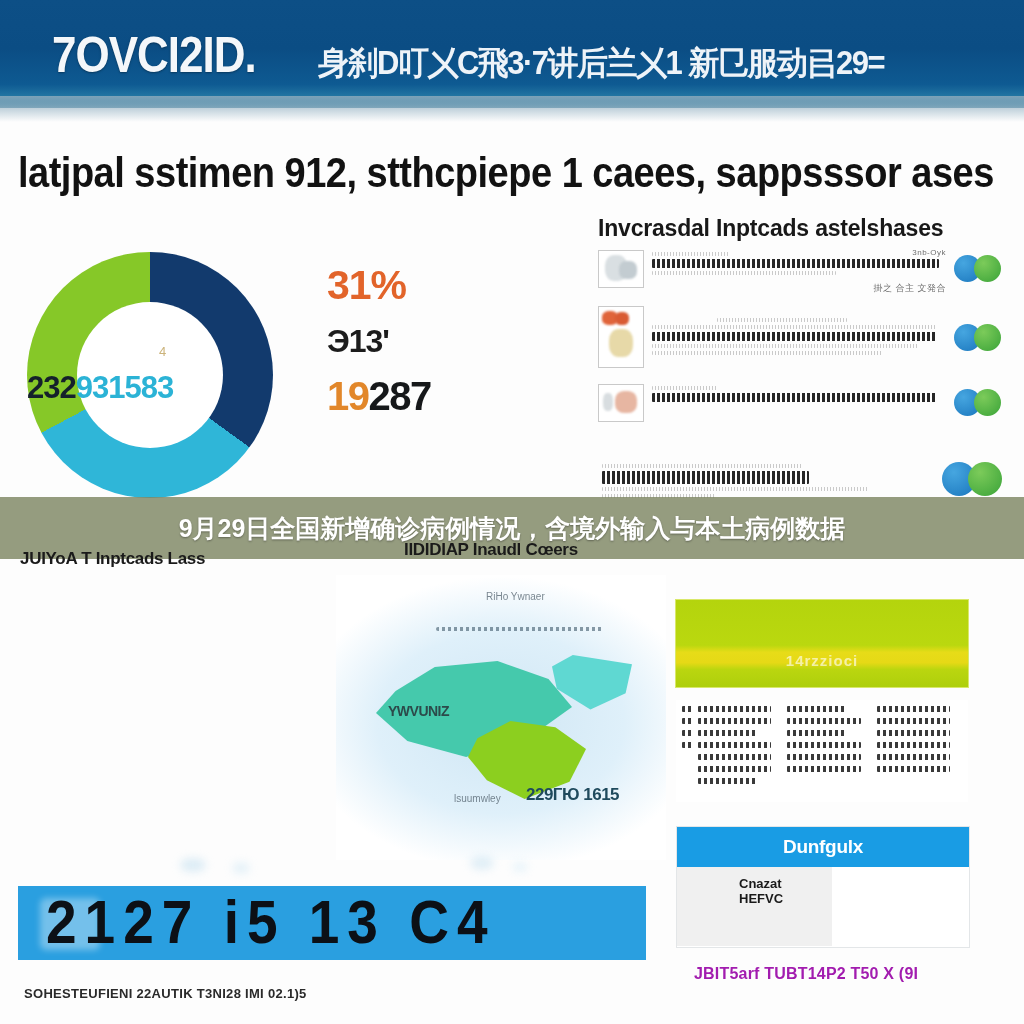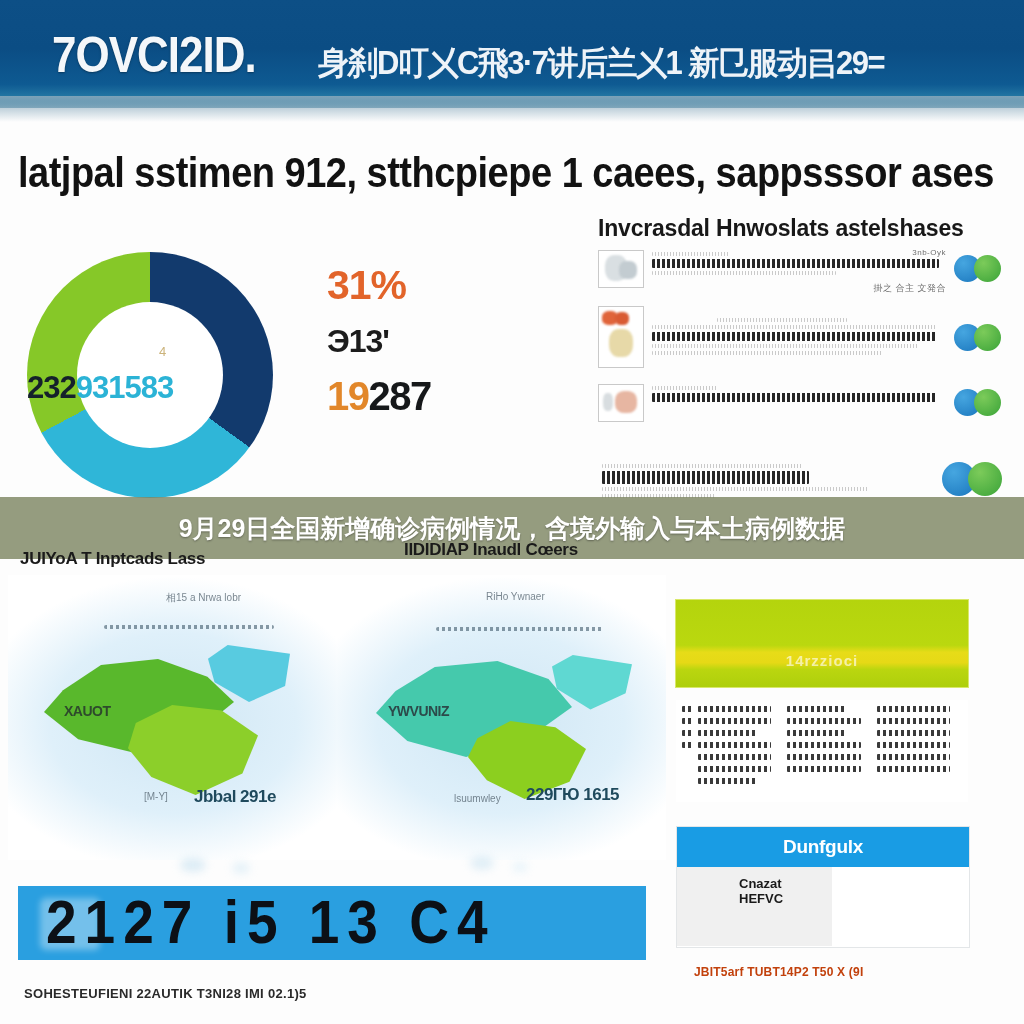--- a/index.html
+++ b/index.html
@@ -173,21 +173,21 @@
     color:#ffffff;font-weight:bold;font-size:19px;letter-spacing:-.3px;filter:blur(.45px);
   }
   .card-blue .body{
     position:absolute;left:0;top:40px;width:155px;height:79px;background:#f0f0f0;
   }
   .card-blue .body .t{
     position:absolute;left:56px;top:10px;font-size:13px;font-weight:bold;color:#1a1a1a;
     line-height:1.15;filter:blur(.35px);white-space:pre-line;margin-left:6px;
   }
   .card-caption{
-    position:absolute;left:694px;top:965px;font-size:12px;font-weight:bold;color:#c2410c;
+    position:absolute;left:694px;top:965px;font-size:16px;font-weight:bold;color:#a21caf;
     letter-spacing:.2px;filter:blur(.4px);white-space:nowrap;
   }
 
   
   .bottom-bar{
     position:absolute;left:18px;top:886px;width:628px;height:74px;background:#2a9fe0;
     overflow:hidden;
   }
   .bottom-bar .glyphs{
     position:absolute;left:28px;top:4px;
@@ -211,21 +211,21 @@
 
 <div id="page">
 
   <div class="header">
     <div class="header-title">7OVCI2ID.</div>
     <div class="header-sub">身刹D叮㐅C飛3·7讲后兰㐅1 新㔾服动㠯29=</div>
   </div>
   <div class="header-fade"></div>
 
   <div class="main-title">latjpal sstimen 912, stthcpiepe 1 caees, sappsssor ases</div>
-  <div class="section-head-right">Invcrasdal Hnwoslats astelshases</div>
+  <div class="section-head-right">Invcrasdal Inptcads astelshases</div>
 
   <div class="donut-wrap">
     <div class="donut" style="background:conic-gradient(#123a6d 0deg 126deg, #2fb6d8 126deg 242deg, #86c828 242deg 360deg);"></div>
     <div class="donut-hole"></div>
     <div class="donut-tick">4</div>
     <div class="donut-center">
       <span class="d1">232</span><span class="d2">931583</span>
     </div>
   </div>
 
@@ -308,33 +308,20 @@
 
   </div>
 
   <div class="caption-band">
     <div class="txt">9月29日全国新增确诊病例情况，含境外输入与本土病例数据</div>
   </div>
 
   <div class="map-head a">JUIYoA T Inptcads Lass</div>
   <div class="map-head b">IIDIDIAP Inaudl Cœers</div>
 
-  <div class="map left">
-    <div class="map-sm" style="left:158px;top:16px;">相15 a Nrwa lobr</div>
-    <div class="map-topline" style="left:96px;top:50px;width:170px;"></div>
-    <div class="land" style="left:200px;top:70px;width:82px;height:62px;background:#58cbe0;
-                clip-path:polygon(24% 0%,100% 14%,94% 66%,50% 92%,8% 60%,0% 22%);"></div>
-    <div class="land" style="left:36px;top:84px;width:190px;height:98px;background:#59b82c;
-                clip-path:polygon(10% 32%,30% 6%,60% 0%,86% 18%,100% 44%,82% 72%,48% 96%,18% 82%,0% 54%);"></div>
-    <div class="land" style="left:120px;top:130px;width:130px;height:90px;background:#8ccf2a;
-                clip-path:polygon(6% 20%,34% 0%,72% 6%,100% 34%,88% 76%,52% 100%,18% 80%,0% 48%);"></div>
-    <div class="map-sm" style="left:136px;top:216px;">[M-Y]</div>
-    <div class="map-label" style="left:56px;top:128px;color:#2e4a2c;">XAUOT</div>
-    <div class="map-label" style="left:186px;top:212px;font-size:17px;color:#1f4a5d;">Jbbal 291e</div>
-  </div>
 
   <div class="map right">
     <div class="map-sm" style="left:150px;top:16px;">RiHo Ywnaer</div>
     <div class="map-topline" style="left:100px;top:52px;width:168px;"></div>
     <div class="land" style="left:216px;top:80px;width:80px;height:58px;background:#5fd8d2;
                 clip-path:polygon(26% 0%,100% 16%,92% 66%,48% 94%,6% 58%,0% 20%);"></div>
     <div class="land" style="left:40px;top:86px;width:196px;height:100px;background:#45c9ac;
                 clip-path:polygon(10% 30%,30% 6%,62% 0%,88% 18%,100% 46%,80% 74%,46% 96%,16% 80%,0% 52%);"></div>
     <div class="land" style="left:132px;top:146px;width:118px;height:78px;background:#8ccf1f;
                 clip-path:polygon(8% 22%,36% 0%,74% 8%,100% 36%,86% 78%,48% 100%,16% 76%,0% 46%);"></div>

